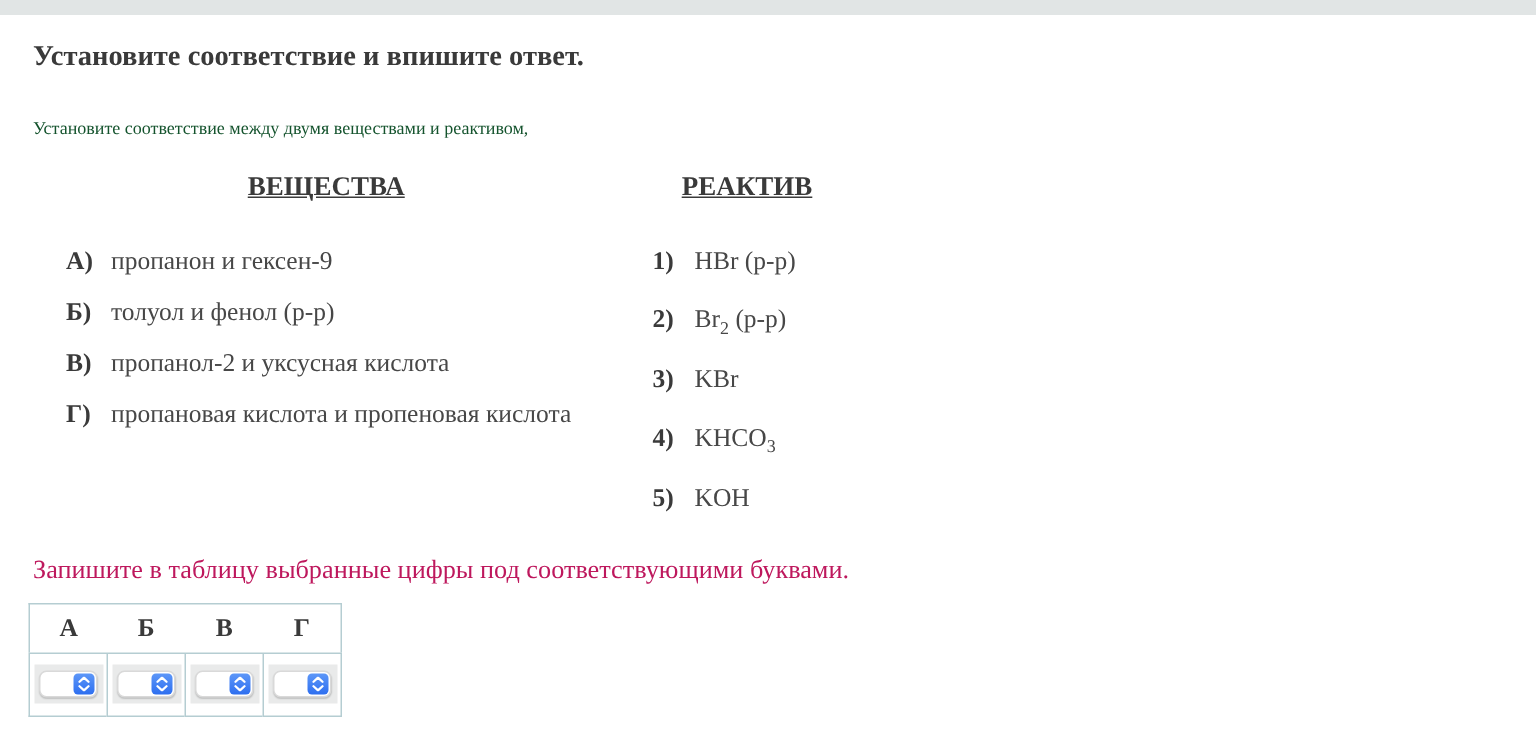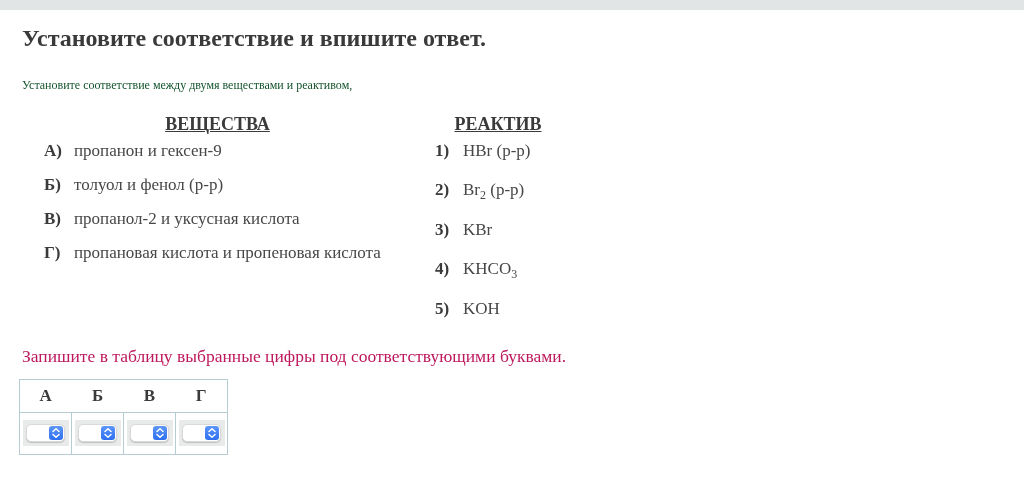--- a/index.html
+++ b/index.html
@@ -11,21 +11,21 @@
     overflow: hidden;
   }
   .top-bar {
     width: 100%; height: 10px;
     background: #e1e5e5;
   }
   .content { padding: 0 22px; }
 
   .page-title {
     margin-top: 16px;
-    font-size: 24px;
+    font-size: 19px;
     font-weight: bold;
     color: #3a3a3a;
     line-height: 24px;
   }
 
   .intro { margin-top: 21px; font-size: 12px; color: #14532d; }
   .intro .line1 { line-height: 29px; }
   .intro .rest  { line-height: 29px; text-align: justify; }
 
   .columns {
@@ -35,21 +35,21 @@
   .col-left  { width: 391px; }
   .col-right { width: 170px; }
 
   .col-header {
     text-align: center;
     font-weight: bold;
     font-size: 18px;
     text-decoration: underline;
     color: #3a3a3a;
     line-height: 22px;
-    margin-bottom: 5px;
+    margin-bottom: 28px;
   }
 
   .match-list { list-style: none; }
   .match-item {
     display: flex;
     padding-left: 22px;
     font-size: 17px;
     line-height: 22px;
     margin-bottom: 12px;
     color: #474747;

